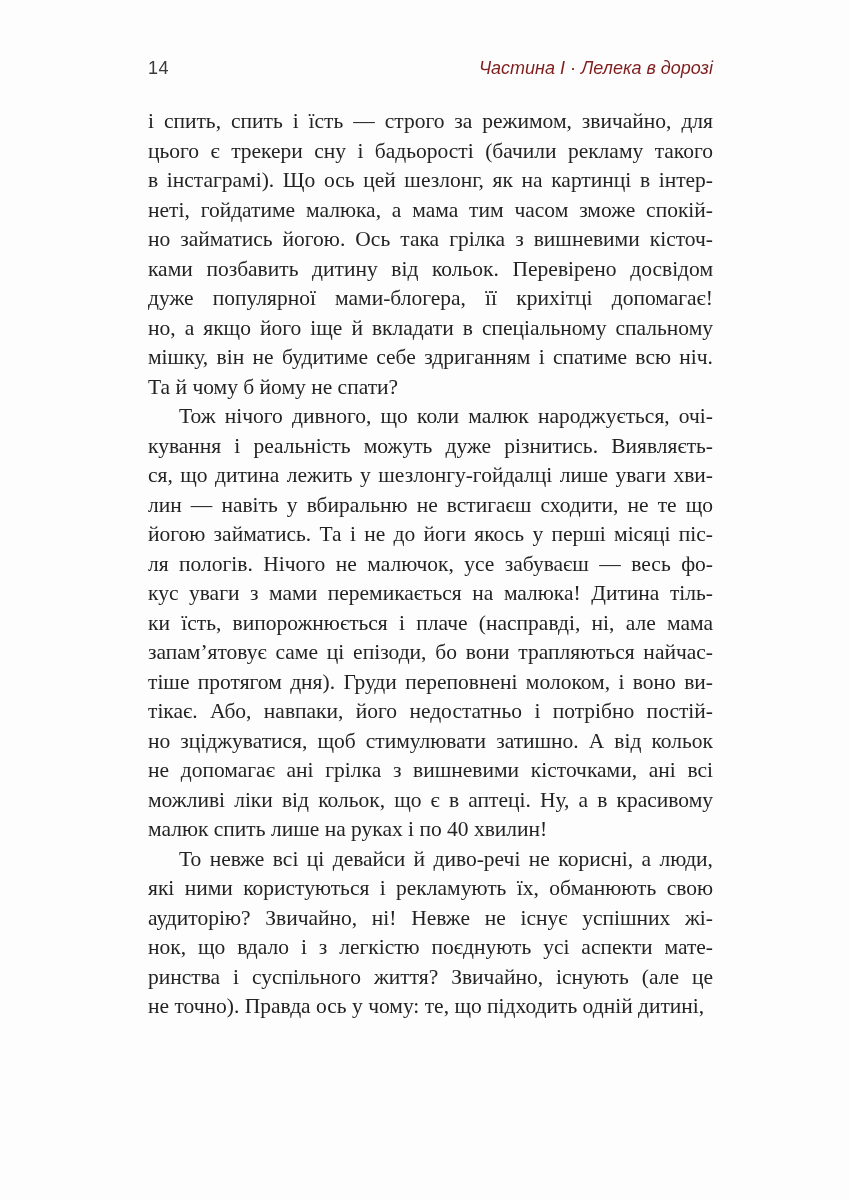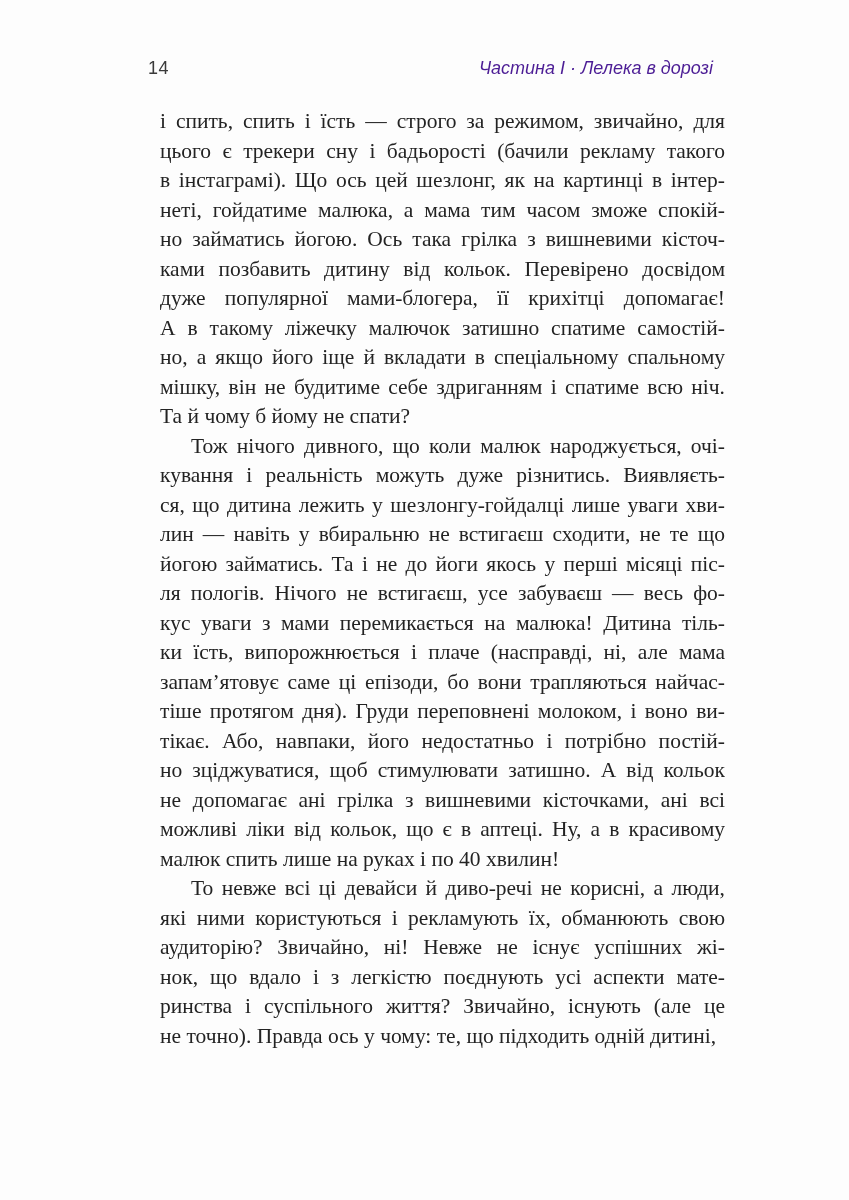--- a/index.html
+++ b/index.html
@@ -29,28 +29,27 @@
   .page-number {
     font-family: "Liberation Sans", sans-serif;
     font-size: 18px;
     color: #3a3a3a;
     letter-spacing: 0.5px;
   }
   .running-head {
     font-family: "Liberation Sans", sans-serif;
     font-style: italic;
     font-size: 18px;
-    color: #4c1d95;
+    color: #7f1d1d;
   }
   .body-text {
     position: absolute;
     top: 107px;
     left: 148px;
     width: 565px;
-    margin-left: 12px;
   }
   .paragraph {
     margin: 0;
     padding: 0;
   }
   .text-line {
     font-size: 21.5px;
     line-height: 29.5px;
     height: 29.5px;
     overflow: hidden;
@@ -77,32 +76,31 @@
 
   <div class="body-text">
       <div class="paragraph">
         <div class="text-line">і спить, спить і їсть — строго за режимом, звичайно, для</div>
         <div class="text-line">цього є трекери сну і бадьорості (бачили рекламу такого</div>
         <div class="text-line">в інстаграмі). Що ось цей шезлонг, як на картинці в інтер-</div>
         <div class="text-line">неті, гойдатиме малюка, а мама тим часом зможе спокій-</div>
         <div class="text-line">но займатись йогою. Ось така грілка з вишневими кісточ-</div>
         <div class="text-line">ками позбавить дитину від кольок. Перевірено досвідом</div>
         <div class="text-line">дуже популярної мами-блогера, її крихітці допомагає!</div>
-        <div class="text-line">А в такому ліжечку малючок затишно спатиме самостій-</div>
         <div class="text-line">но, а якщо його іще й вкладати в спеціальному спальному</div>
         <div class="text-line">мішку, він не будитиме себе здриганням і спатиме всю ніч.</div>
         <div class="text-line last">Та й чому б йому не спати?</div>
       </div>
       <div class="paragraph">
         <div class="text-line indent">Тож нічого дивного, що коли малюк народжується, очі-</div>
         <div class="text-line">кування і реальність можуть дуже різнитись. Виявляєть-</div>
         <div class="text-line">ся, що дитина лежить у шезлонгу-гойдалці лише уваги хви-</div>
         <div class="text-line">лин — навіть у вбиральню не встигаєш сходити, не те що</div>
         <div class="text-line">йогою займатись. Та і не до йоги якось у перші місяці піс-</div>
-        <div class="text-line">ля пологів. Нічого не встигаєш, усе забуваєш — весь фо-</div>
+        <div class="text-line">ля пологів. Нічого не малючок, усе забуваєш — весь фо-</div>
         <div class="text-line">кус уваги з мами перемикається на малюка! Дитина тіль-</div>
         <div class="text-line">ки їсть, випорожнюється і плаче (насправді, ні, але мама</div>
         <div class="text-line">запам’ятовує саме ці епізоди, бо вони трапляються найчас-</div>
         <div class="text-line">тіше протягом дня). Груди переповнені молоком, і воно ви-</div>
         <div class="text-line">тікає. Або, навпаки, його недостатньо і потрібно постій-</div>
         <div class="text-line">но зціджуватися, щоб стимулювати затишно. А від кольок</div>
         <div class="text-line">не допомагає ані грілка з вишневими кісточками, ані всі</div>
         <div class="text-line">можливі ліки від кольок, що є в аптеці. Ну, а в красивому</div>
         <div class="text-line last">малюк спить лише на руках і по 40 хвилин!</div>
       </div>

